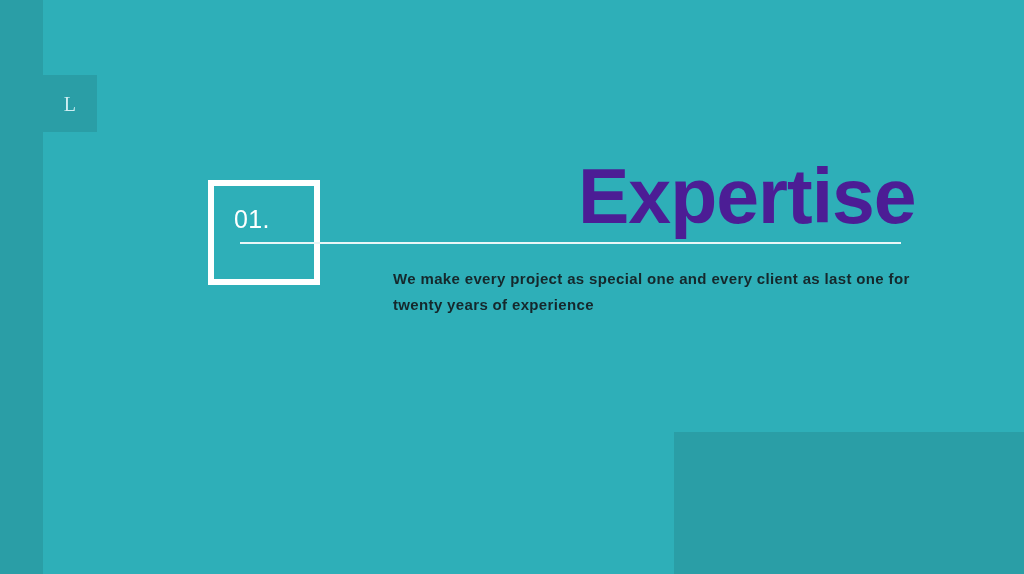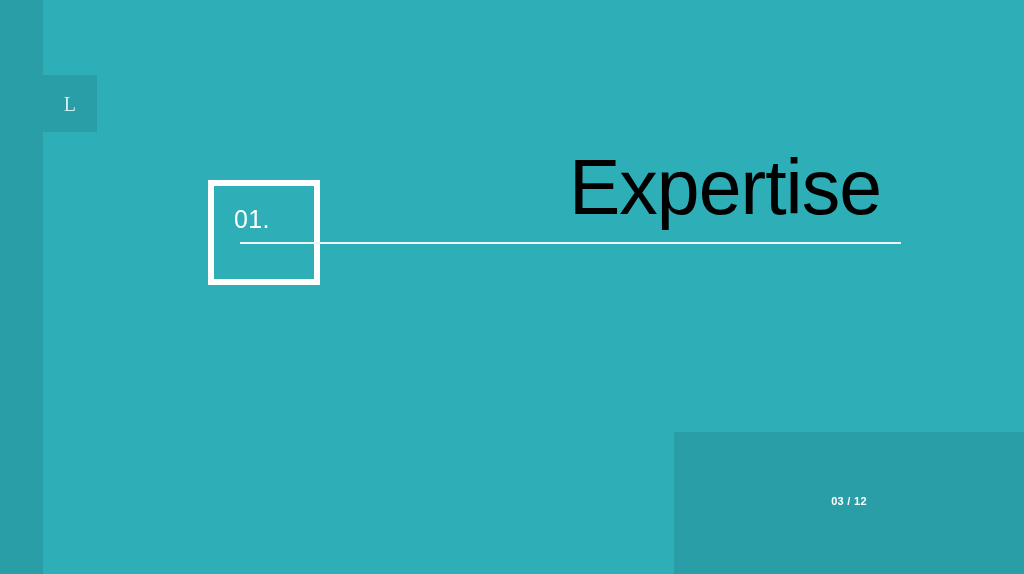--- a/index.html
+++ b/index.html
@@ -82,24 +82,24 @@
     width: 661px;
     height: 2px;
     background: #e9f6f7;
   }
 
   
   .slide-title {
     position: absolute;
     left: 561px;
     top: 141px;
-    margin: 8px;
-    color: #000000;
+    margin: 17px;
+    color: #4c1d95;
     font-size: 77px;
-    font-weight: 400;
+    font-weight: 700;
     line-height: 1;
     letter-spacing: -1px;
     white-space: nowrap;
   }
 
   
   .body-copy {
     position: absolute;
     left: 393px;
     top: 266px;
@@ -139,16 +139,16 @@
   <div class="corner-block"></div>
 
   <div class="number-box"></div>
 
   <div class="number-label">01.</div>
 
   <div class="rule"></div>
 
   <h1 class="slide-title">Expertise</h1>
 
+  <p class="body-copy">We make every project as special one and every client as last one for twenty years of experience</p>
 
-  <div class="page-number">03 / 12</div>
 
 </div>
 
 </body></html>

